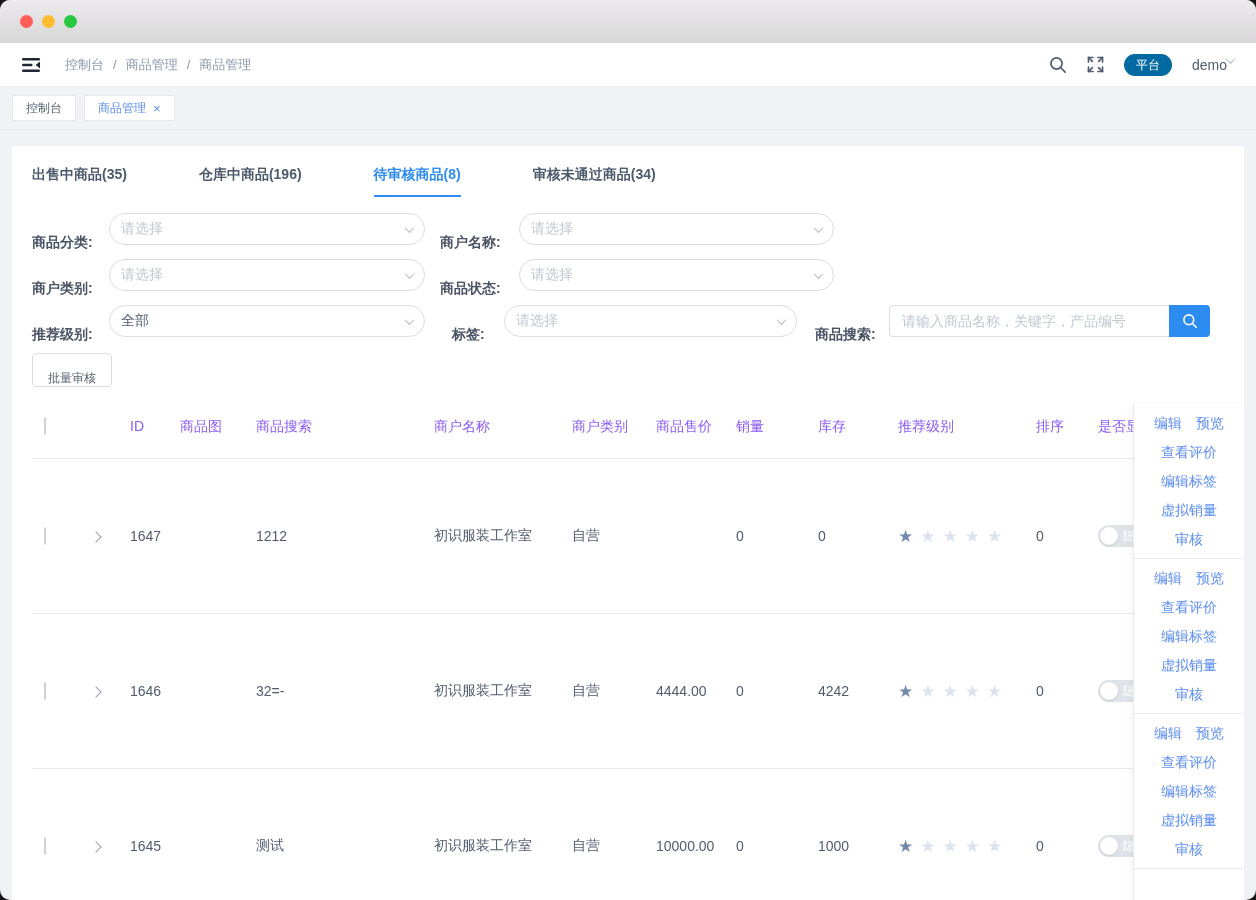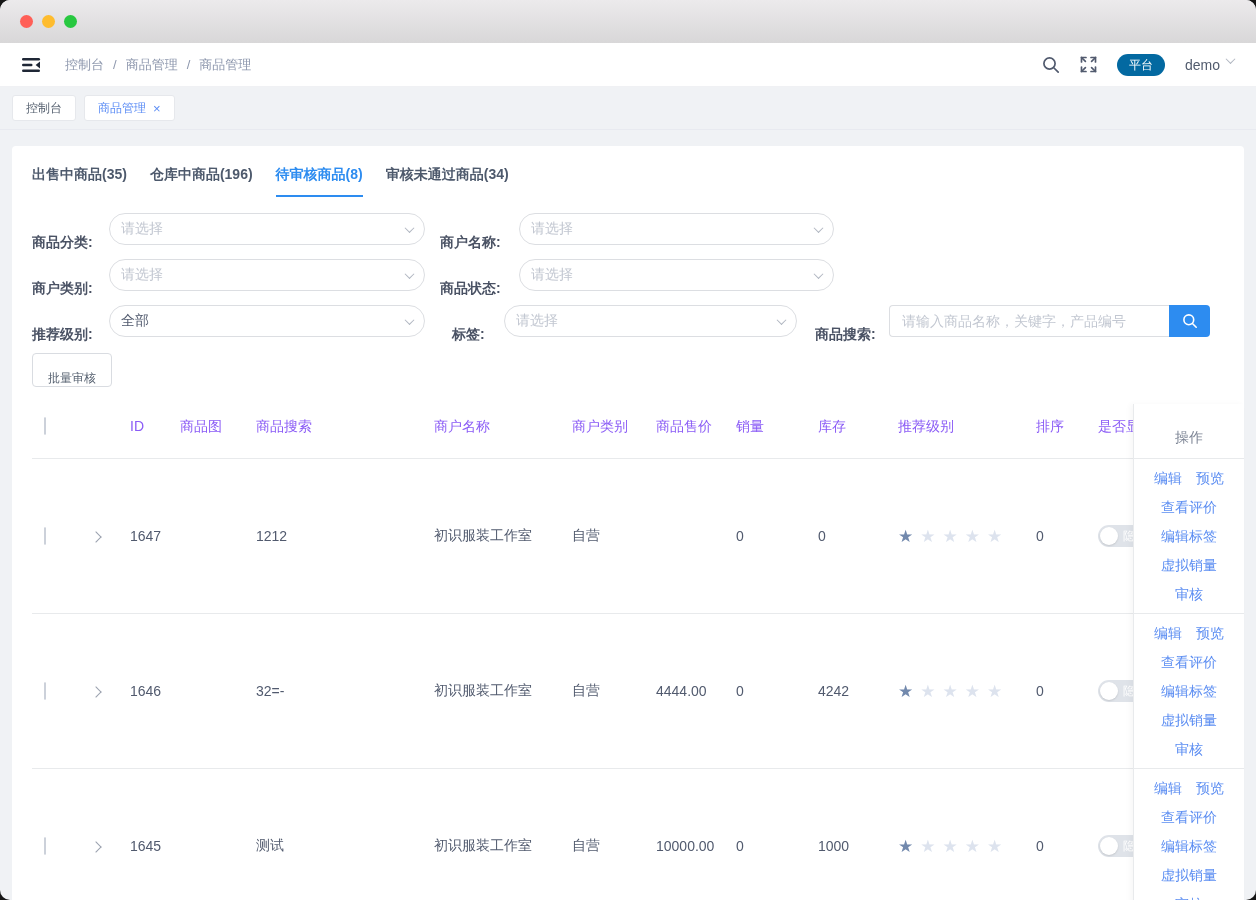--- a/index.html
+++ b/index.html
@@ -32,21 +32,21 @@
   }
   .collapse-btn { margin-right: 24px; display: flex; align-items: center; cursor: pointer; }
   .breadcrumb { color: #8d97ad; font-size: 13px; display: flex; gap: 9px; align-items: center; }
   .crumb { cursor: pointer; }
   .header-right { margin-left: auto; display: flex; align-items: center; gap: 20px; }
   .icon-btn { display: flex; align-items: center; cursor: pointer; }
   .badge {
     background: #0369a1; color: #fff; font-size: 12px;
     padding: 5px 12px; border-radius: 13px; line-height: 1;
   }
-  .user { color: #525c6e; font-size: 14px; display: flex; gap: 7px; align-items: flex-start; cursor: pointer; }
+  .user { color: #525c6e; font-size: 14px; display: flex; align-items: flex-start; cursor: pointer; }
   .chev {
     width: 7px; height: 7px;
     border-right: 1.4px solid #b0b6c1; border-bottom: 1.4px solid #b0b6c1;
     transform: rotate(45deg) translate(-1px,-1px);
     display: inline-block;
   }
   
   .tagbar {
     height: 43px; display: flex; align-items: center;
     padding: 0 12px; gap: 8px;
@@ -61,21 +61,21 @@
   .tag-close { font-size: 13px; line-height: 1; }
   
   .main { padding: 16px 12px 0 12px; }
   .card {
     background: #fff; border-radius: 4px;
     padding: 20px 0 0 20px;
     height: 790px;
     position: relative;
   }
   
-  .tabs { display: flex; gap: 23px; margin-bottom: 16px; }
+  .tabs { display: flex; gap: 72px; margin-bottom: 16px; }
   .tab {
     font-size: 14px; font-weight: 700; color: #4d596c;
     padding-bottom: 11px; cursor: pointer; border-bottom: 2px solid transparent;
   }
   .tab.active { color: #2d8cf0; border-bottom-color: #2d8cf0; }
   
   .f-row { display: flex; align-items: center; margin-bottom: 14px; height: 32px; }
   .f-label { font-size: 14px; color: #4a5264; font-weight: 700; flex: none; margin-top: 28px; }
   .w70 { width: 70px; } .w72 { width: 72px; margin-left: 15px; }
   .w45 { width: 45px; margin-left: 27px; } .w67 { width: 67px; margin-left: 18px; }
@@ -388,21 +388,20 @@
     <span class="c12">
       <span class="switch">
         <span class="knob"></span>
         <span class="switch-label">隐藏</span>
       </span>
     </span>
   </div>
           </div>
 
         <div class="ops-col">
-          <div class="ops-header">操作</div>
           <div id="ops-cells">
               <div class="ops-cell">
                 <div class="ops-line">
                   <a class="op-link">编辑</a>
                   <a class="op-link">预览</a>
                 </div>
                 <div class="ops-line">
                   <a class="op-link">查看评价</a>
                 </div>
                 <div class="ops-line">

